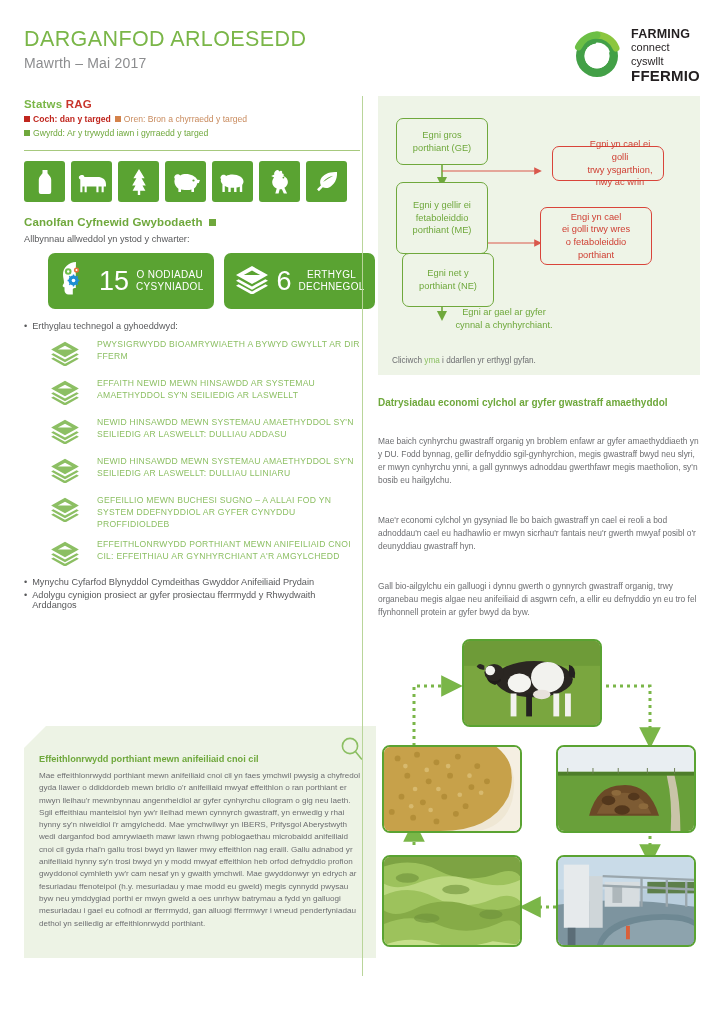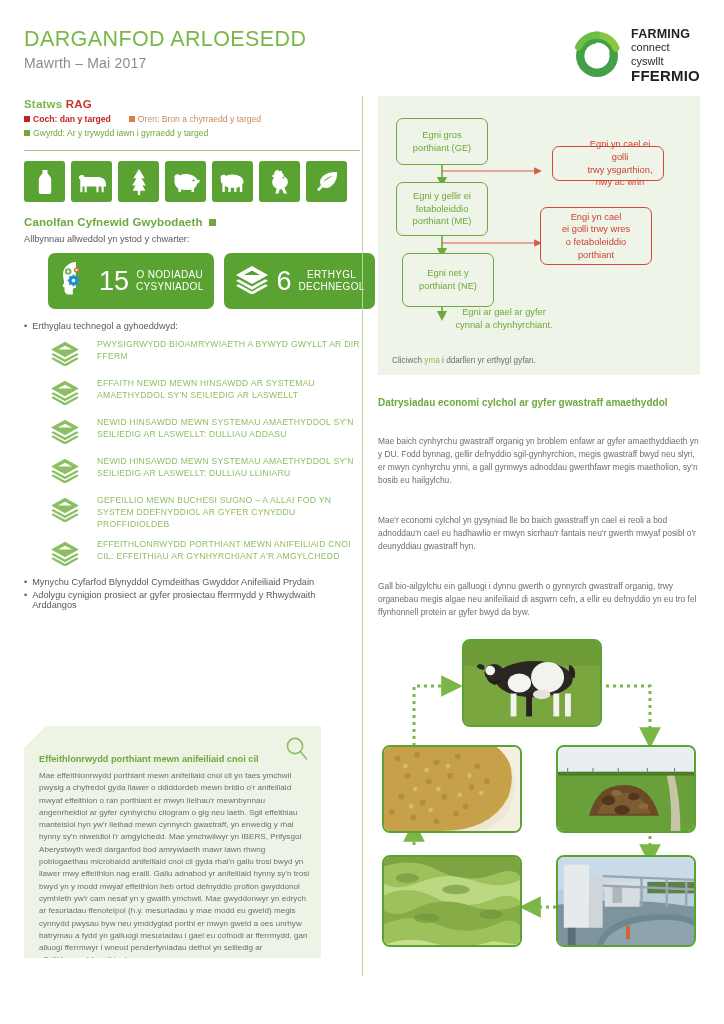--- a/index.html
+++ b/index.html
@@ -29,21 +29,21 @@
   .logo-l2 { font-size: 11px; color: #231f20; }
   .logo-l3 { font-size: 11px; color: #231f20; margin-top: 3px; }
   .logo-l4 { font-size: 15px; font-weight: bold; color: #231f20; letter-spacing: .2px; }
 
   
   .left-col { position: absolute; left: 24px; top: 98px; width: 336px; }
 
   .rag-title { font-size: 11.5px; font-weight: bold; color: #7ab648; letter-spacing: .2px; }
   .rag-title .rag-red { color: #c8352c; }
   .rag-line { font-size: 8.6px; margin-top: 4px; display: flex; flex-wrap: wrap; align-items: center; }
-  .rag-item { display: inline-flex; align-items: center; margin-right: 18px; white-space: nowrap; text-align: center; }
+  .rag-item { display: inline-flex; align-items: center; margin-right: 4px; white-space: nowrap; text-align: center; }
   .sw { width: 6px; height: 6px; display: inline-block; margin-right: 3px; }
   .sw.red { background: #c0261e; }
   .sw.orange { background: #d4824a; }
   .sw.green { background: #6fa83c; }
   .t-red { color: #c0261e; font-weight: bold; }
   .t-orange { color: #c98b5e; }
   .t-green { color: #6fa83c; }
 
   .hrule { height: 1px; background: #a7c97e; margin: 12px 0 10px 0; }
 
@@ -81,21 +81,21 @@
   .article-txt {
     font-size: 8.6px; line-height: 1.42; color: #8cbf63; letter-spacing: .25px;
     text-transform: uppercase;
   }
 
   .tail-bullets { margin-top: 6px; }
   .tail-bullets .bullet-row { margin-top: 3px; }
 
   
   .hl-box {
-    position: absolute; left: 24px; top: 726px; width: 297px; height: 232px;
+    position: absolute; left: 24px; top: 726px; width: 352px; height: 232px;
     background: #edf3e5;
     clip-path: polygon(0 22px, 22px 0, 100% 0, 100% 100%, 0 100%);
   }
   .hl-mag { position: absolute; right: 12px; top: 10px; }
   .hl-title {
     position: absolute; left: 15px; top: 28px; right: 14px;
     font-size: 9.2px; font-weight: bold; color: #6fa83c;
   }
   .hl-body {
     position: absolute; left: 15px; top: 44px; right: 12px;
@@ -389,21 +389,21 @@
           <line x1="52" y1="126" x2="52" y2="143" stroke="#6fa83c" stroke-width="1.6" marker-end="url(#agr)"></line>
           <line x1="52" y1="190" x2="52" y2="206" stroke="#6fa83c" stroke-width="1.6" marker-end="url(#agr)"></line>
           <line x1="52" y1="61" x2="148" y2="61" stroke="#d9584c" stroke-width="1.2" marker-end="url(#ard)"></line>
           <line x1="52" y1="133" x2="148" y2="133" stroke="#d9584c" stroke-width="1.2" marker-end="url(#ard)"></line>
         </svg>
 
         <div class="fbox" style="left:6px; top:8px; width:92px; height:47px;">
           <span style="white-space:pre-line">Egni gros
 porthiant (GE)</span>
         </div>
-        <div class="fbox" style="left:6px; top:72px; width:92px; height:54px;">
+        <div class="fbox" style="left:6px; top:72px; width:92px; height:72px;">
           <span style="white-space:pre-line">Egni y gellir ei
 fetaboleiddio
 porthiant (ME)</span>
         </div>
         <div class="fbox" style="left:12px; top:143px; width:92px; height:54px;">
           <span style="white-space:pre-line">Egni net y
 porthiant (NE)</span>
         </div>
         <div class="fbox red" style="left:162px; top:36px; width:112px; height:35px;padding-left:28px;">
           <span style="white-space:pre-line">Egni yn cael ei golli

